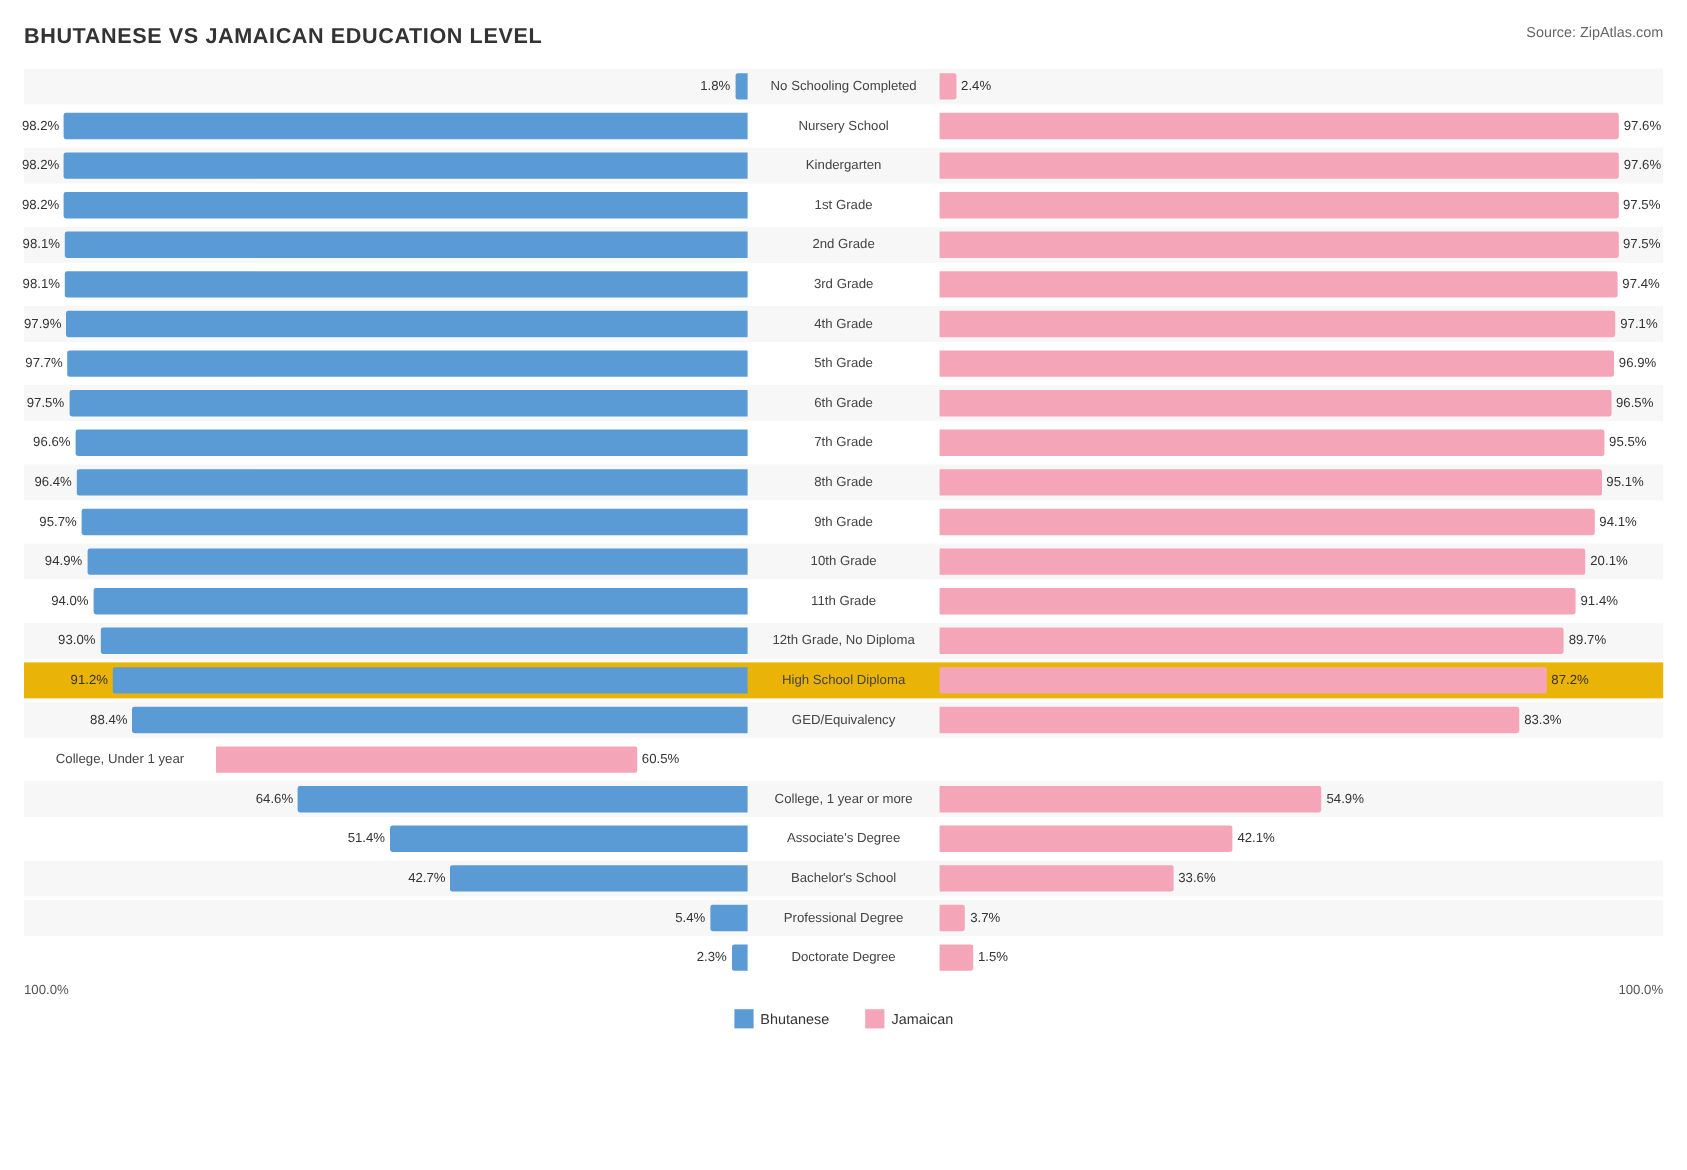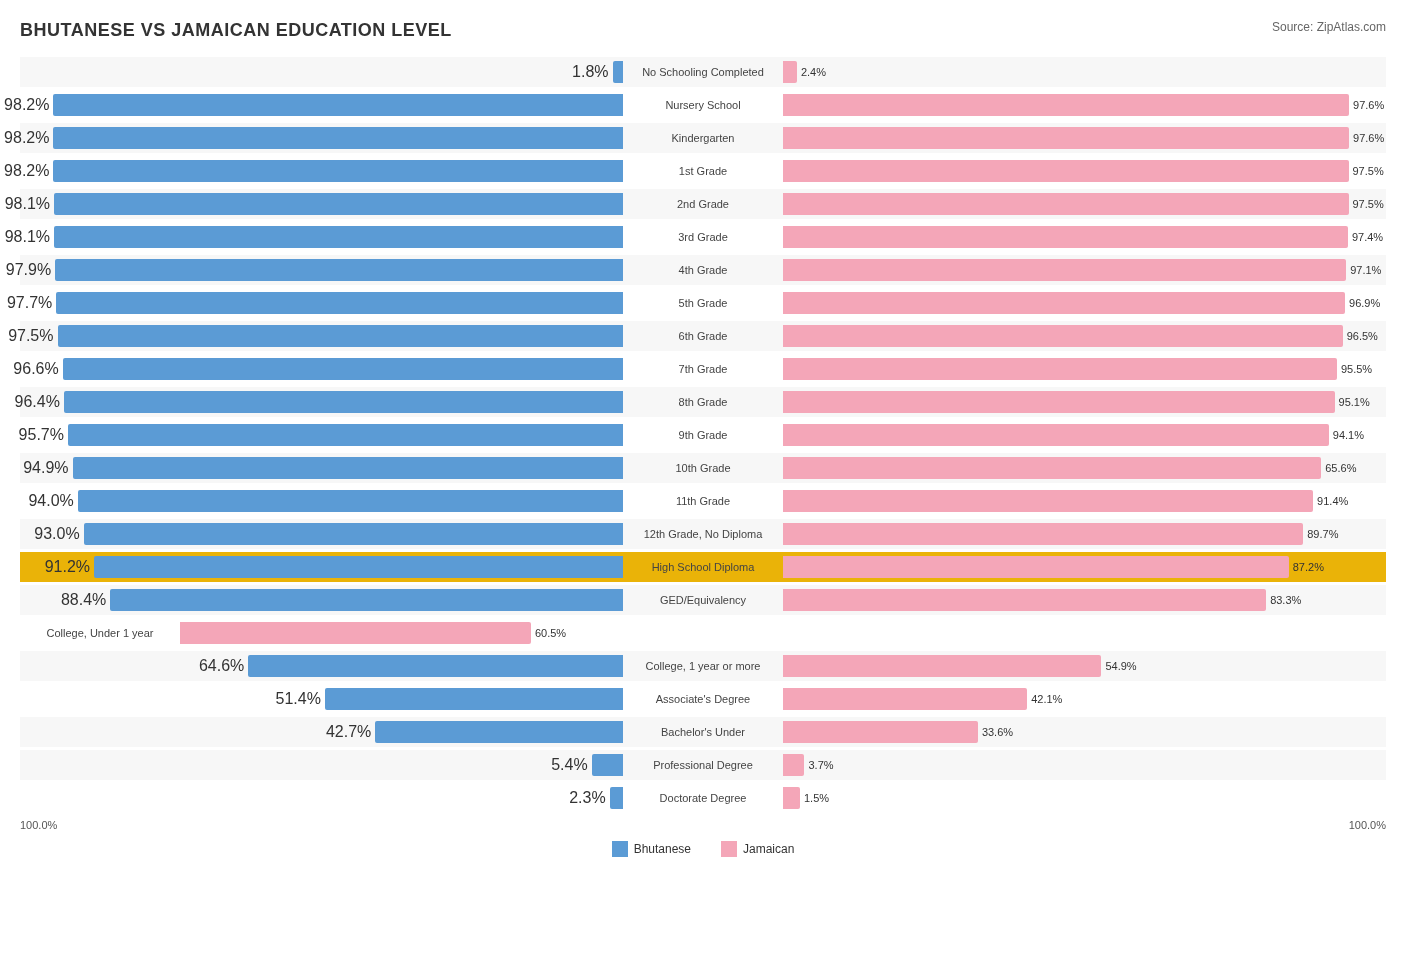--- a/index.html
+++ b/index.html
@@ -82,21 +82,21 @@
       background: #5b9bd5;
       border-radius: 2px 0 0 2px;
       position: absolute;
       right: 0;
       display: flex;
       align-items: center;
     }
     .blue-label {
       position: absolute;
       right: calc(100% + 4px);
-      font-size: 16px;
+      font-size: 11px;
       color: #333;
       white-space: nowrap;
     }
     .pink-bar {
       height: 22px;
       background: #f4a6b8;
       border-radius: 0 2px 2px 0;
       position: absolute;
       left: 0;
       display: flex;
@@ -329,21 +329,21 @@
       <div class="bar-row" style="background: rgb(247, 247, 247);">
     <div class="bar-section">
       <div class="left-area">
         <div class="blue-bar" style="width:550.4200000000001px;">
           <span class="blue-label">94.9%</span>
         </div>
       </div>
       <div class="center-label">10th Grade</div>
       <div class="right-area">
         <div class="pink-bar" style="width:538.24px;">
-          <span class="pink-label">65.6%</span>
+          <span class="pink-label">20.1%</span>
         </div>
       </div>
     </div>
   </div>
       <div class="bar-row" style="background: rgb(255, 255, 255);">
     <div class="bar-section">
       <div class="left-area">
         <div class="blue-bar" style="width:545.1999999999999px;">
           <span class="blue-label">94.0%</span>
         </div>
@@ -441,21 +441,21 @@
       </div>
     </div>
   </div>
       <div class="bar-row" style="background: rgb(247, 247, 247);">
     <div class="bar-section">
       <div class="left-area">
         <div class="blue-bar" style="width:247.66000000000003px;">
           <span class="blue-label">42.7%</span>
         </div>
       </div>
-      <div class="center-label">Bachelor's Under</div>
+      <div class="center-label">Bachelor's School</div>
       <div class="right-area">
         <div class="pink-bar" style="width:194.88000000000002px;">
           <span class="pink-label">33.6%</span>
         </div>
       </div>
     </div>
   </div>
       <div class="bar-row" style="background: rgb(247, 247, 247);">
     <div class="bar-section">
       <div class="left-area">
@@ -473,21 +473,21 @@
   </div>
       <div class="bar-row" style="background: rgb(255, 255, 255);">
     <div class="bar-section">
       <div class="left-area">
         <div class="blue-bar" style="width:13.34px;">
           <span class="blue-label">2.3%</span>
         </div>
       </div>
       <div class="center-label">Doctorate Degree</div>
       <div class="right-area">
-        <div class="pink-bar" style="width:17px;">
+        <div class="pink-bar" style="width:28px;">
           <span class="pink-label">1.5%</span>
         </div>
       </div>
     </div>
   </div>
     </div>
 
   <div class="axis-labels">
     <span>100.0%</span>
     <span>100.0%</span>

